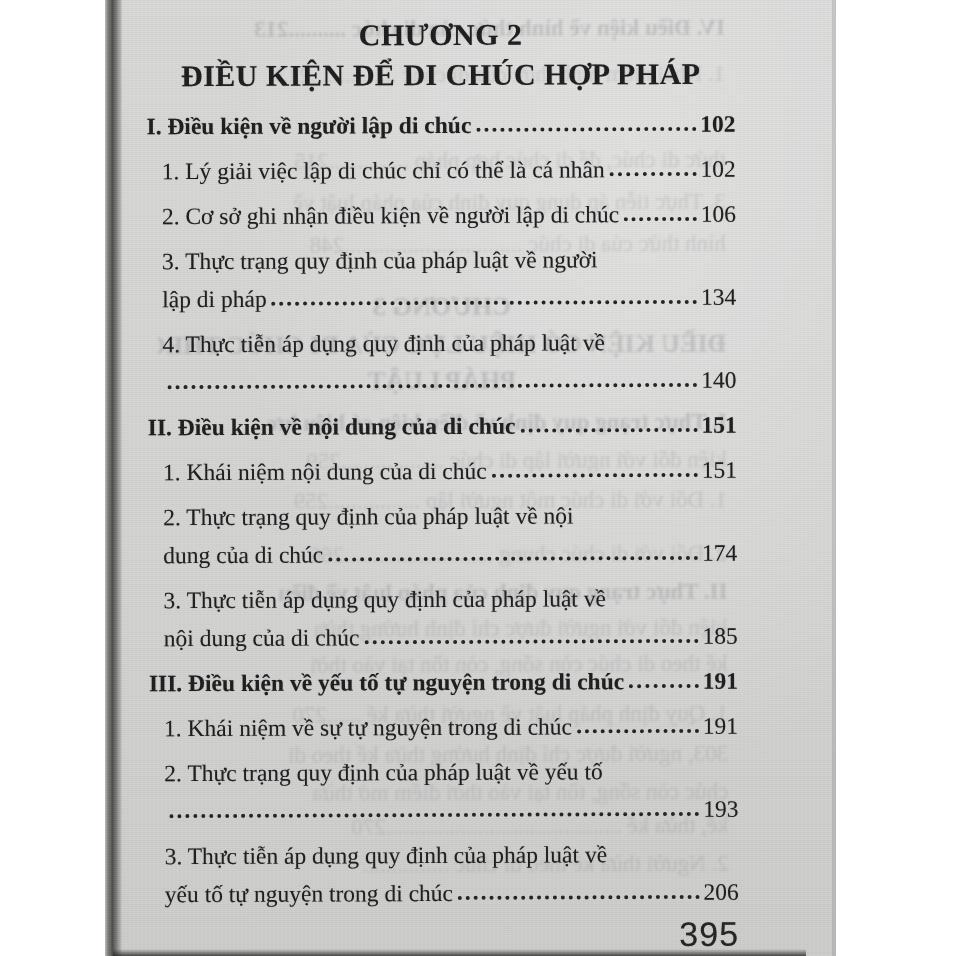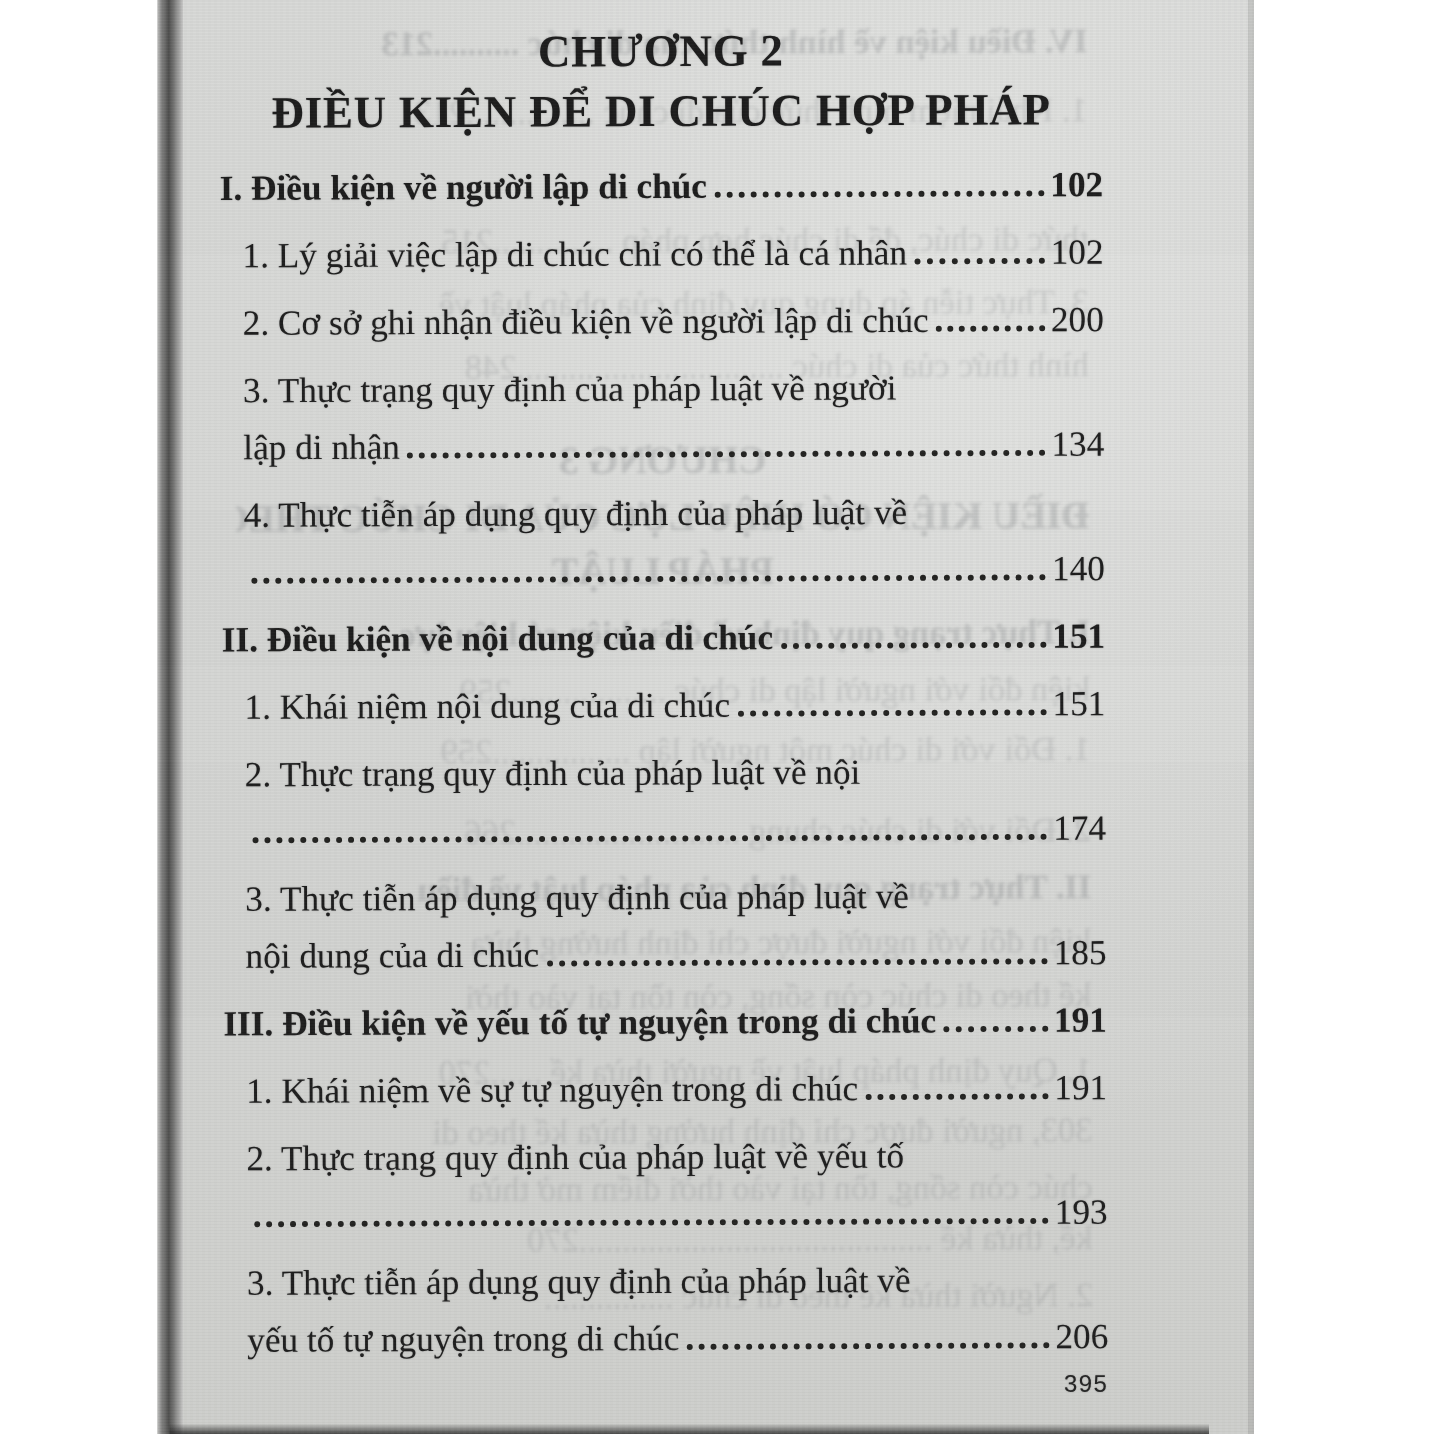--- a/index.html
+++ b/index.html
@@ -30,21 +30,21 @@
   .toc{position:absolute;top:106px;left:0;width:100%;font-size:23.5px;}
   .entry{margin-bottom:7px;}
   .entry.bold{font-weight:bold;}
   .entry.item{padding-left:15px;}
   .line{display:flex;align-items:flex-end;line-height:38px;}
   .label{white-space:nowrap;}
   .dots{flex:1 1 auto;min-width:10px;border-bottom:4px dotted #222220;margin:0 4px 12px 5px;}
   .entry.bold .dots{border-bottom-width:4.5px;}
   .pg{white-space:nowrap;text-align:center;}
   .folio{position:absolute;top:916px;right:0;font-family:"Liberation Sans","DejaVu Sans",sans-serif;
-         font-size:16px;color:#232323;letter-spacing:1px;}
+         font-size:34px;color:#232323;letter-spacing:1px;}
   
   .ghost-layer{position:absolute;inset:0;pointer-events:none;}
   .ghost{position:absolute;left:10px;right:10px;transform:scaleX(-1);
          color:#73767a;filter:blur(1.1px);white-space:nowrap;overflow:hidden;
          font-size:23px;line-height:30px;text-align:left;opacity:.19;}
   .ghost.b{font-weight:bold;opacity:.26;}
   .ghost.c{text-align:center;font-size:26px;}
 </style>
 </head>
 <body>
@@ -94,29 +94,29 @@
             <div class="line">
               <span class="label">1. Lý giải việc lập di chúc chỉ có thể là cá nhân</span>
               <span class="dots"></span>
               <span class="pg">102</span>
             </div>
           </div>
           <div class="entry item">
             <div class="line">
               <span class="label">2. Cơ sở ghi nhận điều kiện về người lập di chúc</span>
               <span class="dots"></span>
-              <span class="pg">200</span>
+              <span class="pg">106</span>
             </div>
           </div>
           <div class="entry item">
             <div class="line">
               <span class="label">3. Thực trạng quy định của pháp luật về người</span>
             </div>
             <div class="line">
-              <span class="label">lập di nhận</span>
+              <span class="label">lập di pháp</span>
               <span class="dots"></span>
               <span class="pg">134</span>
             </div>
           </div>
           <div class="entry item">
             <div class="line">
               <span class="label">4. Thực tiễn áp dụng quy định của pháp luật về</span>
             </div>
             <div class="line">
               <span class="dots"></span>
@@ -135,20 +135,21 @@
               <span class="label">1. Khái niệm nội dung của di chúc</span>
               <span class="dots"></span>
               <span class="pg">151</span>
             </div>
           </div>
           <div class="entry item">
             <div class="line">
               <span class="label">2. Thực trạng quy định của pháp luật về nội</span>
             </div>
             <div class="line">
+              <span class="label">dung của di chúc</span>
               <span class="dots"></span>
               <span class="pg">174</span>
             </div>
           </div>
           <div class="entry item">
             <div class="line">
               <span class="label">3. Thực tiễn áp dụng quy định của pháp luật về</span>
             </div>
             <div class="line">
               <span class="label">nội dung của di chúc</span>

